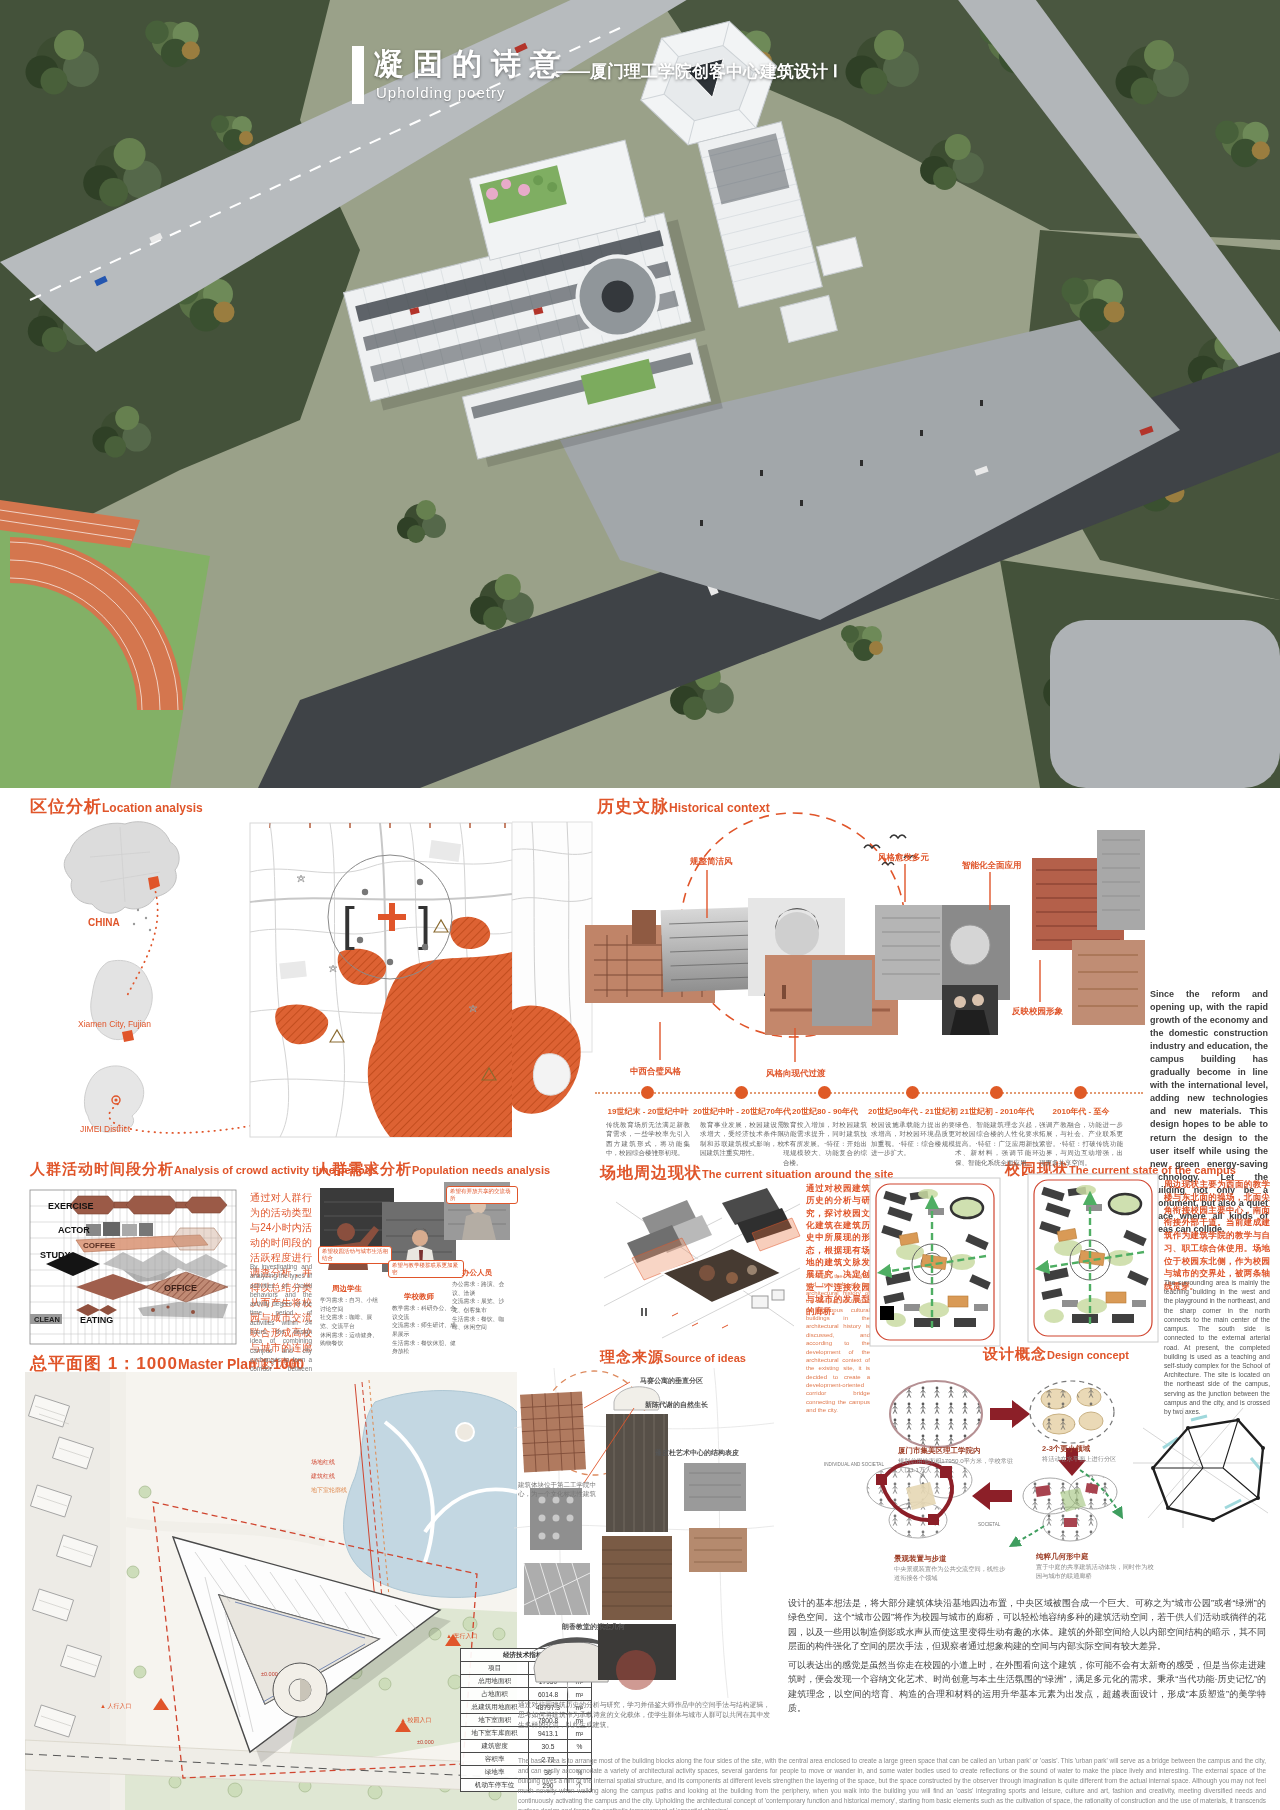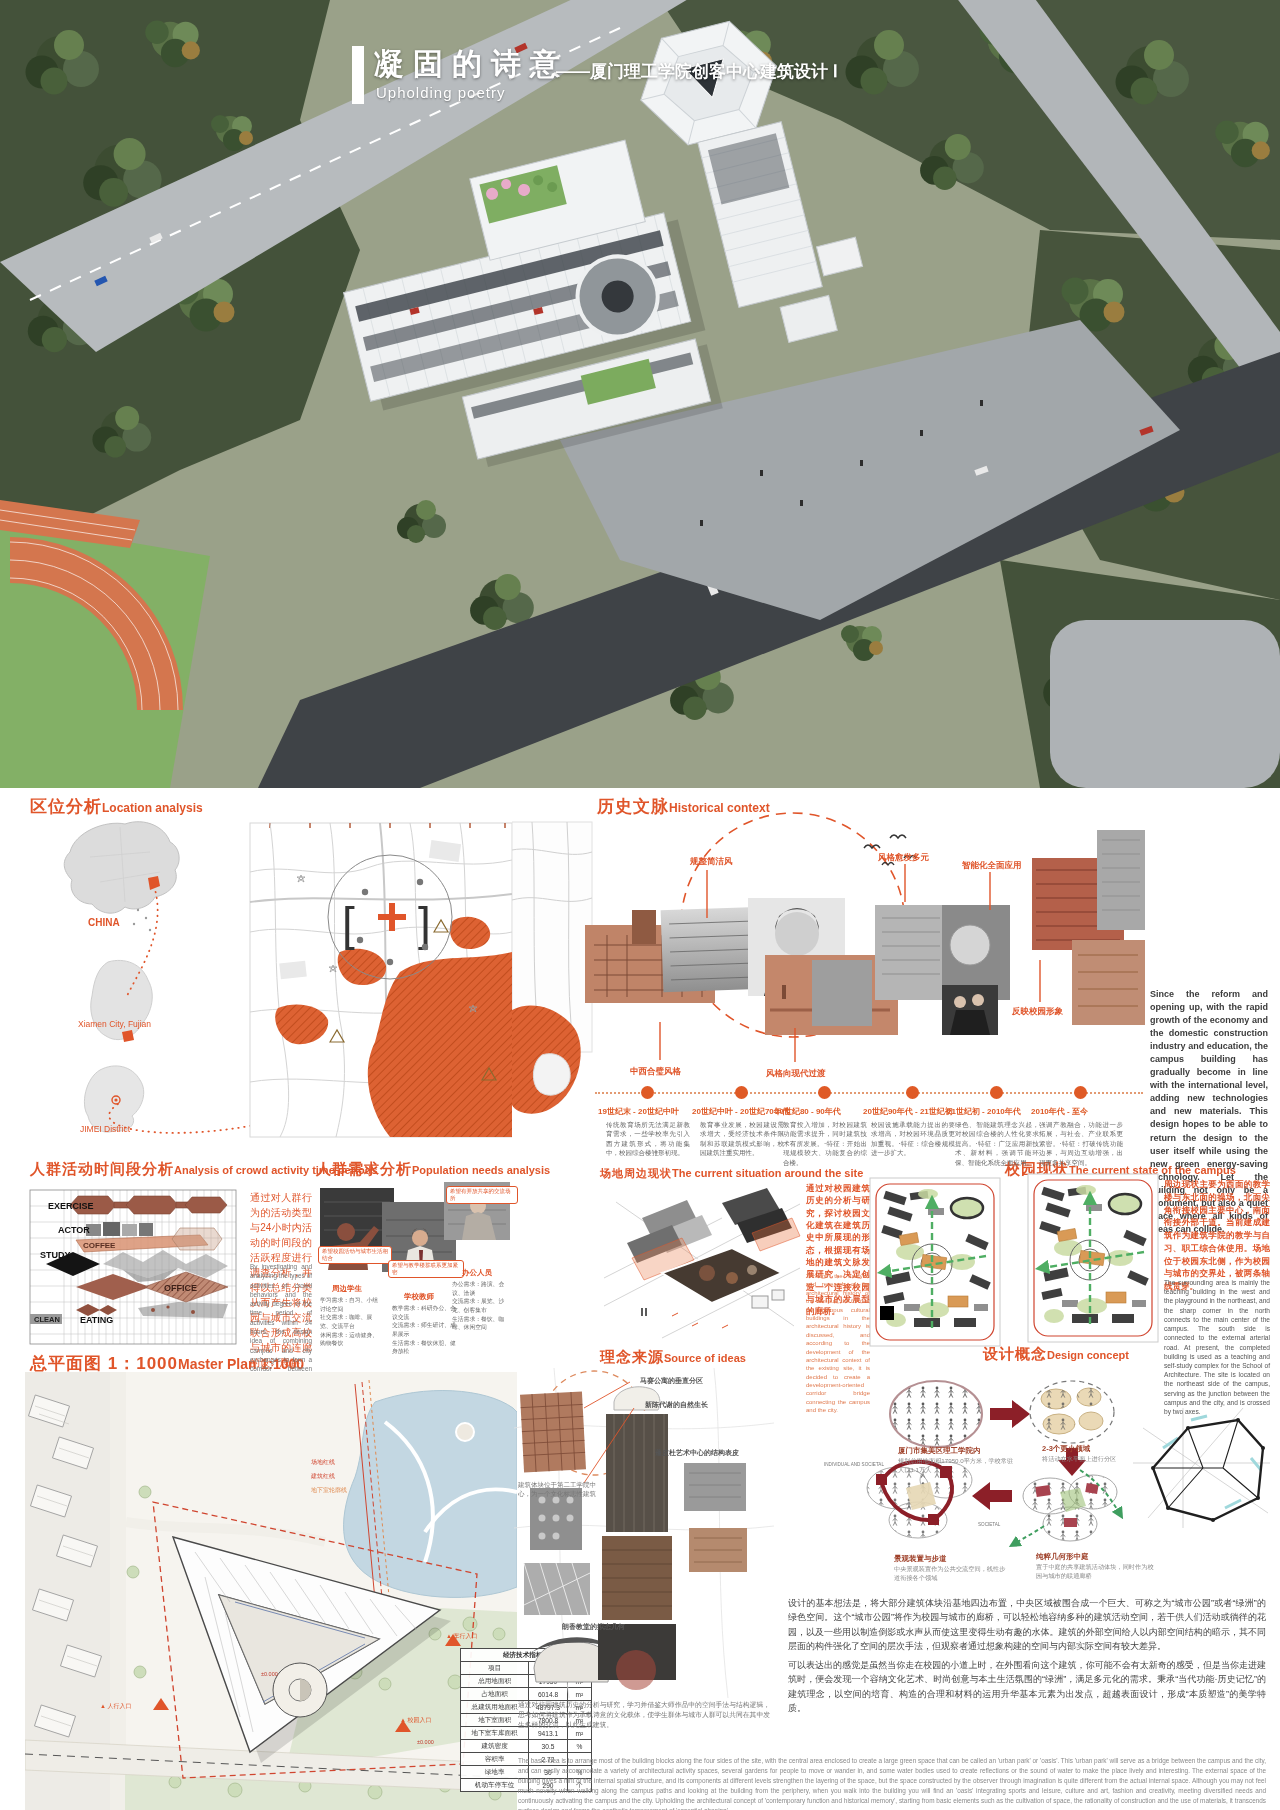--- a/index.html
+++ b/index.html
@@ -7,21 +7,21 @@
           font-family:"Liberation Sans",sans-serif;margin:0 auto;}
   .abs{position:absolute;}
   svg{display:block;}
   .sec-h{position:absolute;white-space:nowrap;}
   .h-cn{font-size:17px;font-weight:bold;color:#e0552a;letter-spacing:1px;}
   .h-en{font-size:12px;font-weight:bold;color:#e0552a;}
   .ann{position:absolute;font-size:8.5px;color:#e0552a;font-weight:bold;white-space:nowrap;}
   .cnp{color:#e0552a;text-align:justify;}
   .enp{color:#3c3c3c;text-align:justify;}
   .tl-dot{position:absolute;width:13px;height:13px;border-radius:50%;background:#df5a26;top:0;}
-  .tl-label{position:absolute;top:20px;width:100px;text-align:left;font-size:8px;font-weight:bold;color:#df5a26;}
+  .tl-label{position:absolute;top:20px;width:100px;text-align:center;font-size:8px;font-weight:bold;color:#df5a26;}
   .tl-desc{position:absolute;top:34px;width:84px;font-size:6.5px;line-height:1.45;color:#666;text-align:justify;}
   .needs-label{position:absolute;font-size:7.5px;font-weight:bold;color:#e0552a;}
   .needs-lines{position:absolute;font-size:5.8px;line-height:1.5;color:#666;}
   .bubble{position:absolute;background:#fff;border:1px solid #e0552a;border-radius:3px;
           padding:1px 3px;font-size:5.5px;color:#e0552a;line-height:1.3;}
   .ideas-label{position:absolute;font-size:7px;color:#555;font-weight:bold;white-space:nowrap;}
   .cap-label{position:absolute;font-size:7.5px;font-weight:bold;color:#a0432c;white-space:nowrap;text-align:right;}
   .cap-sub{position:absolute;font-size:6.2px;color:#888;line-height:1.4;}
   .plan-lab{position:absolute;font-size:6px;color:#d0452f;white-space:nowrap;}
   .fine{font-size:6.4px;color:#8a8a8a;line-height:1.55;text-align:justify;}
@@ -185,21 +185,21 @@
   <div class="sec-h" style="left:597px;top:795px">
     <span class="h-cn">历史文脉</span><span class="h-en">Historical context</span>
   </div>
   <div class="sec-h" style="left:30px;top:1160px">
     <span class="h-cn" style="font-size:15px">人群活动时间段分析</span><span class="h-en" style="font-size:11px">Analysis of crowd activity time periods</span>
   </div>
   <div class="sec-h" style="left:316px;top:1160px">
     <span class="h-cn" style="font-size:15px">人群需求分析</span><span class="h-en" style="font-size:11px">Population needs analysis</span>
   </div>
   <div class="sec-h" style="left:600px;top:1163px">
-    <span class="h-cn" style="font-size:11px">场地周边现状</span><span class="h-en" style="font-size:11px">The current situation around the site</span>
+    <span class="h-cn" style="font-size:16px">场地周边现状</span><span class="h-en" style="font-size:11px">The current situation around the site</span>
   </div>
   <div class="sec-h" style="left:1005px;top:1160px">
     <span class="h-cn" style="font-size:15px">校园现状</span><span class="h-en" style="font-size:11px">The current state of the campus</span>
   </div>
   <div class="sec-h" style="left:30px;top:1352px">
     <span class="h-cn">总平面图 1：1000</span><span class="h-en" style="font-size:14px">Master Plan 1:1000</span>
   </div>
   <div class="sec-h" style="left:600px;top:1348px">
     <span class="h-cn" style="font-size:15px">理念来源</span><span class="h-en" style="font-size:11px">Source of ideas</span>
   </div>

